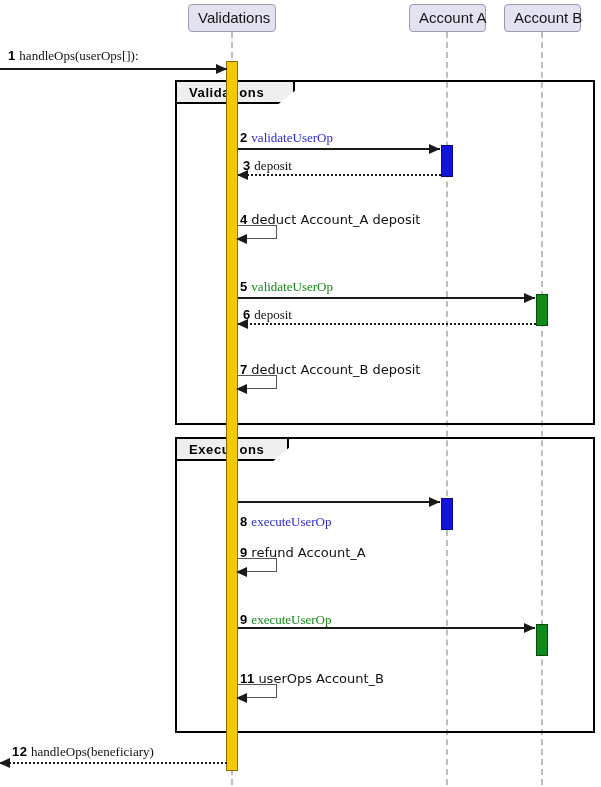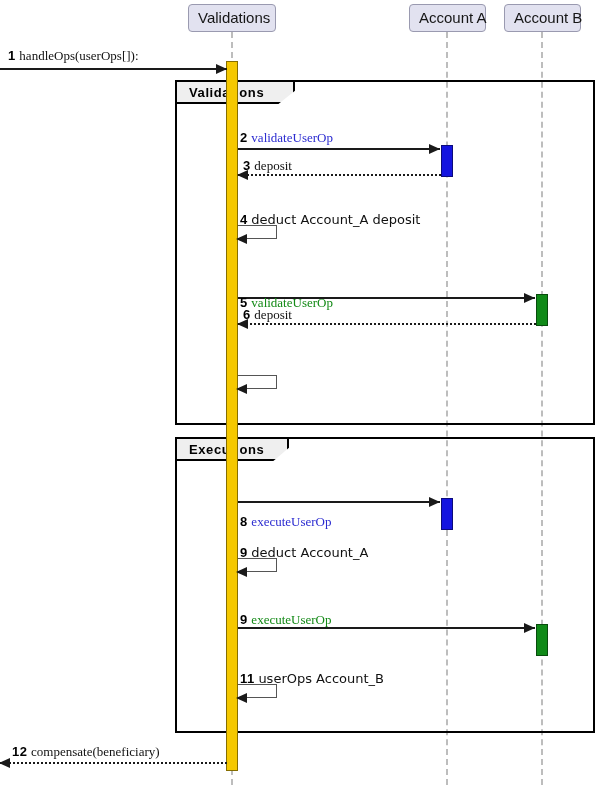--- a/index.html
+++ b/index.html
@@ -146,37 +146,38 @@
     <div class="head head-right" style="left: 429px; top: 144px;"></div>
     <div class="msg-label" style="left: 240px; top: 130px;"><span class="msg-num">2</span> <span class="msg-text c-blue">validateUserOp</span></div>
     <div class="arrow-line dotted" style="left: 238px; top: 174px; width: 203px;"></div>
     <div class="head head-left" style="left: 237px; top: 170px;"></div>
     <div class="msg-label" style="left: 243px; top: 158px;"><span class="msg-num">3</span> <span class="msg-text c-black">deposit</span></div>
     <div class="selfloop" style="left: 238px; top: 225px; width: 39px; height: 14px;"></div>
     <div class="head head-left" style="left: 236px; top: 234px;"></div>
     <div class="msg-label" style="left: 240px; top: 212px;"><span class="msg-num">4</span> <span class="msg-text-sans c-black">deduct Account_A deposit</span></div>
     <div class="arrow-line solid" style="left: 238px; top: 297px; width: 297px;"></div>
     <div class="head head-right" style="left: 524px; top: 293px;"></div>
-    <div class="msg-label" style="left: 240px; top: 279px; margin-top: 16px;"><span class="msg-num">5</span> <span class="msg-text c-green">validateUserOp</span></div>
+    <div class="msg-label" style="left: 240px; top: 279px;"><span class="msg-num">5</span> <span class="msg-text c-green">validateUserOp</span></div>
     <div class="arrow-line dotted" style="left: 238px; top: 323px; width: 298px;"></div>
     <div class="head head-left" style="left: 237px; top: 319px;"></div>
     <div class="msg-label" style="left: 243px; top: 307px;"><span class="msg-num">6</span> <span class="msg-text c-black">deposit</span></div>
     <div class="selfloop" style="left: 238px; top: 375px; width: 39px; height: 14px;"></div>
     <div class="head head-left" style="left: 236px; top: 384px;"></div>
+    <div class="msg-label" style="left: 240px; top: 362px;"><span class="msg-num">7</span> <span class="msg-text-sans c-black">deduct Account_B deposit</span></div>
     <div class="arrow-line solid" style="left: 238px; top: 501px; width: 202px;"></div>
     <div class="head head-right" style="left: 429px; top: 497px;"></div>
     <div class="msg-label" style="left: 240px; top: 514px;"><span class="msg-num">8</span> <span class="msg-text c-blue">executeUserOp</span></div>
     <div class="selfloop" style="left: 238px; top: 558px; width: 39px; height: 14px;"></div>
     <div class="head head-left" style="left: 236px; top: 567px;"></div>
-    <div class="msg-label" style="left: 240px; top: 545px;"><span class="msg-num">9</span> <span class="msg-text-sans c-black">deduct Account_A</span></div>
+    <div class="msg-label" style="left: 240px; top: 545px;"><span class="msg-num">9</span> <span class="msg-text-sans c-black">refund Account_A</span></div>
     <div class="arrow-line solid" style="left: 238px; top: 627px; width: 297px;"></div>
     <div class="head head-right" style="left: 524px; top: 623px;"></div>
     <div class="msg-label" style="left: 240px; top: 612px;"><span class="msg-num">9</span> <span class="msg-text c-green">executeUserOp</span></div>
     <div class="selfloop" style="left: 238px; top: 684px; width: 39px; height: 14px;"></div>
     <div class="head head-left" style="left: 236px; top: 693px;"></div>
     <div class="msg-label" style="left: 240px; top: 671px;"><span class="msg-num">11</span> <span class="msg-text-sans c-black">userOps Account_B</span></div>
     <div class="arrow-line dotted" style="left: 0px; top: 762px; width: 227px;"></div>
     <div class="head head-left" style="left: -1px; top: 758px;"></div>
-    <div class="msg-label" style="left: 12px; top: 744px;"><span class="msg-num">12</span> <span class="msg-text c-black">compensate(beneficiary)</span></div>
+    <div class="msg-label" style="left: 12px; top: 744px;"><span class="msg-num">12</span> <span class="msg-text c-black">handleOps(beneficiary)</span></div>
     <div class="participant" style="left: 188px; top: 4px; width: 88px;">Validations</div>
     <div class="participant" style="left: 504px; top: 4px; width: 77px;">Account B</div>
     <div class="participant" style="left: 409px; top: 4px; width: 77px;">Account A</div>
   </div>
 
 </body></html>

